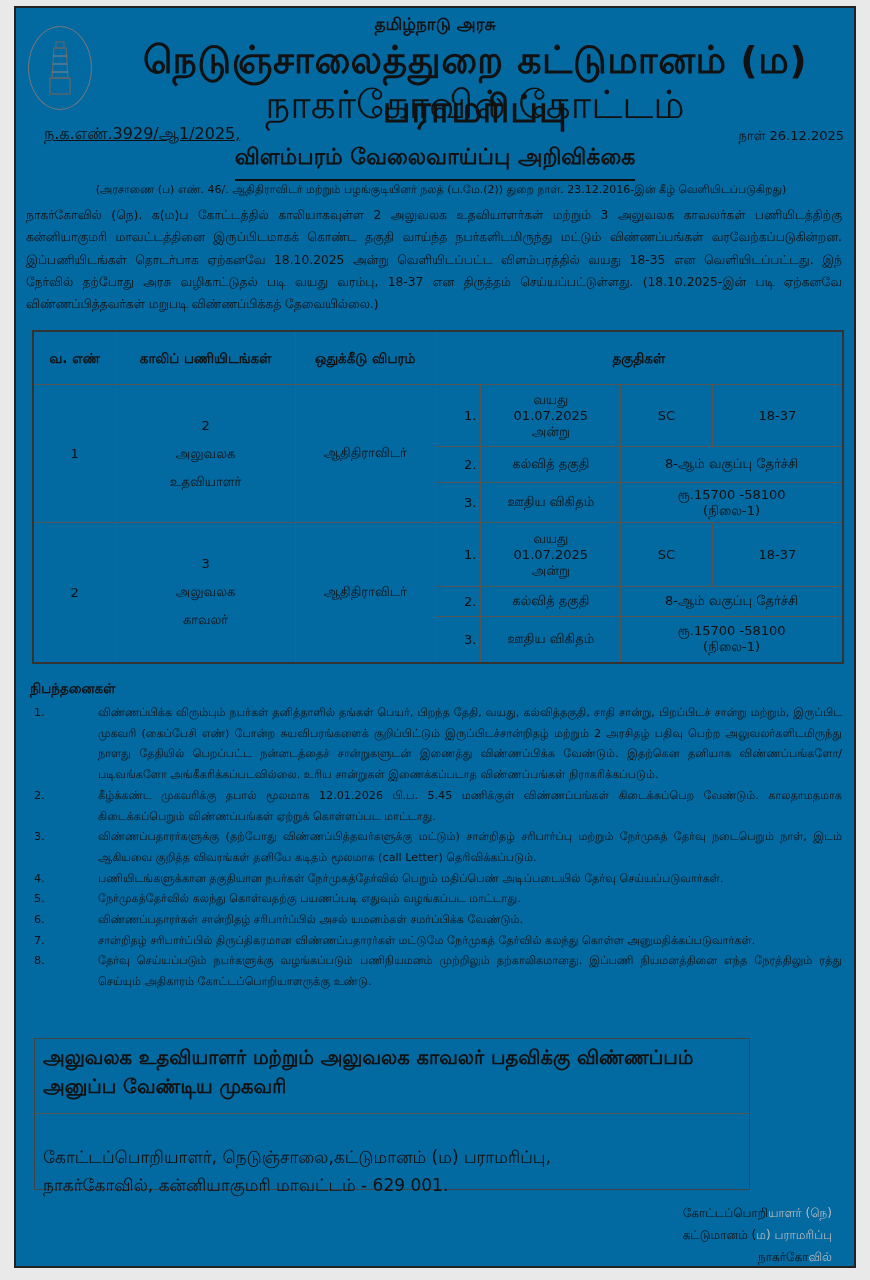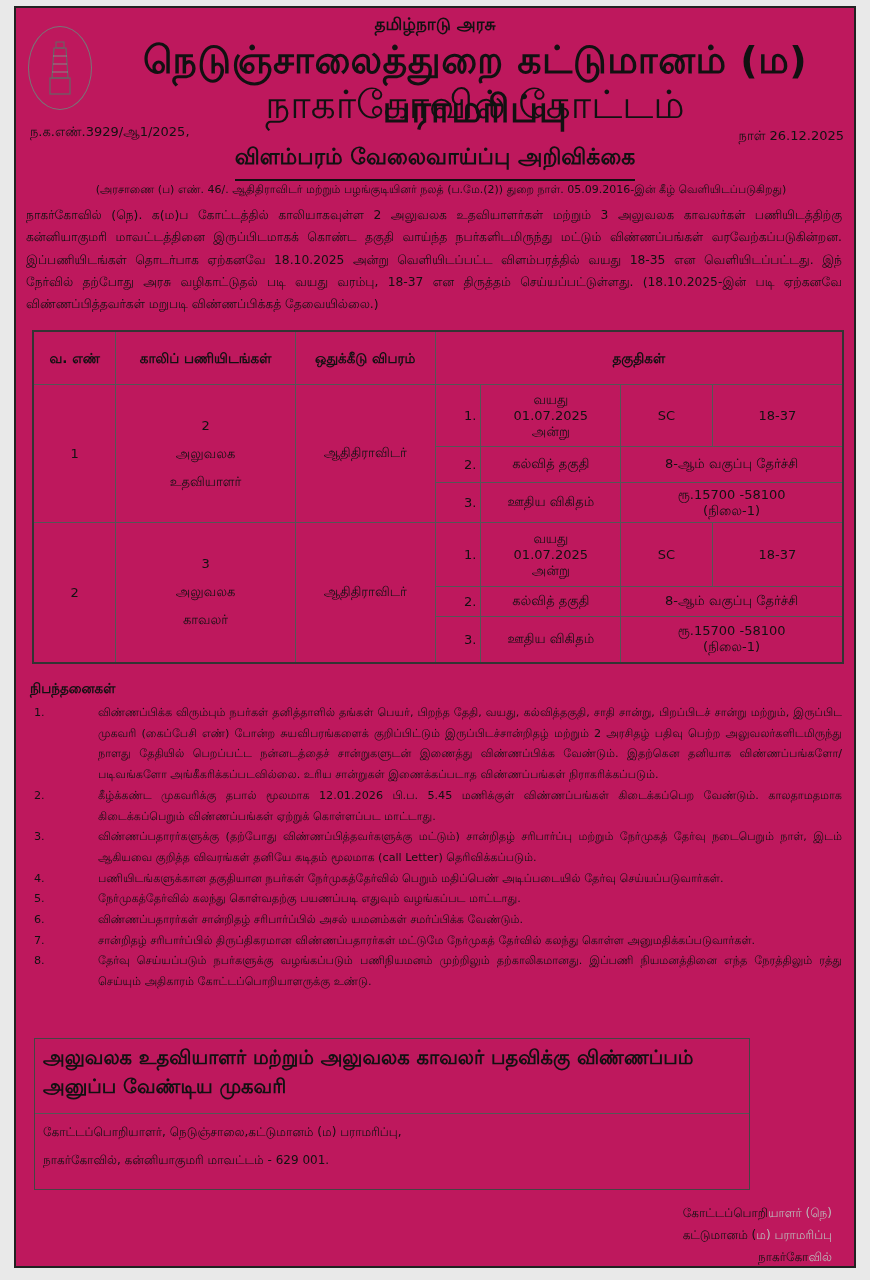--- a/index.html
+++ b/index.html
@@ -1,41 +1,41 @@
 <!DOCTYPE html>
 <html><head>
 <meta charset="utf-8">
 <style>
   html, body { margin:0; padding:0; }
   body { width:870px; height:1280px; background:#e9e9e9; font-family:"DejaVu Sans", sans-serif; color:#111; overflow:hidden; position:relative; }
-  .page { position:absolute; left:14px; top:6px; width:842px; height:1262px; background:#be185d; border:2px solid #222; box-sizing:border-box; }
+  .page { position:absolute; left:14px; top:6px; width:842px; height:1262px; background:#0369a1; border:2px solid #222; box-sizing:border-box; }
   .logo { position:absolute; left:12px; top:18px; width:62px; height:82px; border:1.5px solid #777; border-radius:50%; display:flex; align-items:center; justify-content:center; }
   .logo svg { width:40px; height:60px; }
   .gov { position:absolute; left:0; right:0; top:6px; text-align:center; font-size:17px; font-weight:bold; }
   .title1 { position:absolute; left:80px; right:0; top:30px; text-align:center; font-size:38px; font-weight:bold; letter-spacing:0.5px; }
   .title2 { position:absolute; left:80px; right:0; top:74px; text-align:center; font-size:39px; font-weight:normal; }
-  .refno { position:absolute; left:14px; top:116px; font-size:13px; }
+  .refno { position:absolute; left:28px; top:116px; font-size:16px;text-decoration:underline; }
   .date { position:absolute; right:10px; top:120px; font-size:13px; }
   .heading { position:absolute; left:0; right:0; top:136px; text-align:center; font-size:22px; font-weight:bold; }
   .heading span { border-bottom:2px solid #111; padding-bottom:10px; }
   .go-line { position:absolute; left:22px; right:10px; top:175px; font-size:11px; text-align:center; }
   .intro { position:absolute; left:10px; right:12px; top:196px; font-size:12.3px; line-height:22.3px; text-align:justify; }
   table.jobs { position:absolute; left:16px; top:322px; width:812px; border-collapse:collapse; font-size:13px; }
   table.jobs td, table.jobs th { border:1px solid #555; text-align:center; vertical-align:middle; padding:0 0; }
   table.jobs { border:2px solid #333; }
   table.jobs th { font-weight:bold; height:52px; font-size:13.5px; line-height:17px; }
   .q-num { text-align:right !important; width:20px; padding-right:4px !important; }
   .cond-title { position:absolute; left:14px; top:672px; font-size:13.5px; font-weight:bold; }
   .conds { position:absolute; left:14px; right:12px; top:695px; font-size:11.2px; line-height:20.7px; }
   .cond { display:flex; }
   .cond .n { width:64px; flex:none; padding-left:4px; }
   .cond .t { flex:1; text-align:justify; }
   .addr-box { position:absolute; left:18px; top:1030px; width:716px; height:152px; border:1.5px solid #444; box-sizing:border-box; }
   .addr-head { border-bottom:1px solid #555; padding:4px 8px; font-size:19.5px; font-weight:bold; line-height:29px; height:66px; }
-  .addr-body { padding:4px 8px; font-size:12px; line-height:28px; }
+  .addr-body { padding:4px 8px; font-size:17px; line-height:28px;margin-top:25px; }
   .footer-no { position:absolute; left:4px; top:1210px; font-size:15.5px; }
   .sign { position:absolute; right:22px; top:1194px; width:240px; font-size:12px; line-height:22px; text-align:right; }
   .fade { color:#bbb; }
 </style>
 </head>
 <body>
 
 <div class="page">
 
   <div class="logo">
@@ -49,21 +49,21 @@
     </svg>
   </div>
 
   <div class="gov">தமிழ்நாடு அரசு</div>
   <div class="title1">நெடுஞ்சாலைத்துறை கட்டுமானம் (ம) பராமரிப்பு</div>
   <div class="title2">நாகர்கோவில் கோட்டம்</div>
   <div class="refno">ந.க.எண்.3929/ஆ1/2025,</div>
   <div class="date">நாள் 26.12.2025</div>
   <div class="heading"><span>விளம்பரம் வேலைவாய்ப்பு அறிவிக்கை</span></div>
 
-  <div class="go-line">(அரசாணை (ப) எண். 46/. ஆதிதிராவிடர் மற்றும் பழங்குடியினர் நலத் (ப.மே.(2)) துறை நாள். 05.09.2016-இன் கீழ் வெளியிடப்படுகிறது)</div>
+  <div class="go-line">(அரசாணை (ப) எண். 46/. ஆதிதிராவிடர் மற்றும் பழங்குடியினர் நலத் (ப.மே.(2)) துறை நாள். 23.12.2016-இன் கீழ் வெளியிடப்படுகிறது)</div>
   <div class="intro">நாகர்கோவில் (நெ). க(ம)ப கோட்டத்தில் காலியாகவுள்ள 2 அலுவலக உதவியாளர்கள் மற்றும் 3 அலுவலக காவலர்கள் பணியிடத்திற்கு கன்னியாகுமரி மாவட்டத்தினை இருப்பிடமாகக் கொண்ட தகுதி வாய்ந்த நபர்களிடமிருந்து மட்டும் விண்ணப்பங்கள் வரவேற்கப்படுகின்றன. இப்பணியிடங்கள் தொடர்பாக ஏற்கனவே 18.10.2025 அன்று வெளியிடப்பட்ட விளம்பரத்தில் வயது 18-35 என வெளியிடப்பட்டது. இந் நேர்வில் தற்போது அரசு வழிகாட்டுதல் படி வயது வரம்பு, 18-37 என திருத்தம் செய்யப்பட்டுள்ளது. (18.10.2025-இன் படி ஏற்கனவே விண்ணப்பித்தவர்கள் மறுபடி விண்ணப்பிக்கத் தேவையில்லை.)</div>
 
   <table class="jobs">
     <colgroup>
       <col style="width:83px">
         <col style="width:180px">
         <col style="width:140px">
       <col style="width:46px">
         <col style="width:140px">
         <col style="width:92px">

